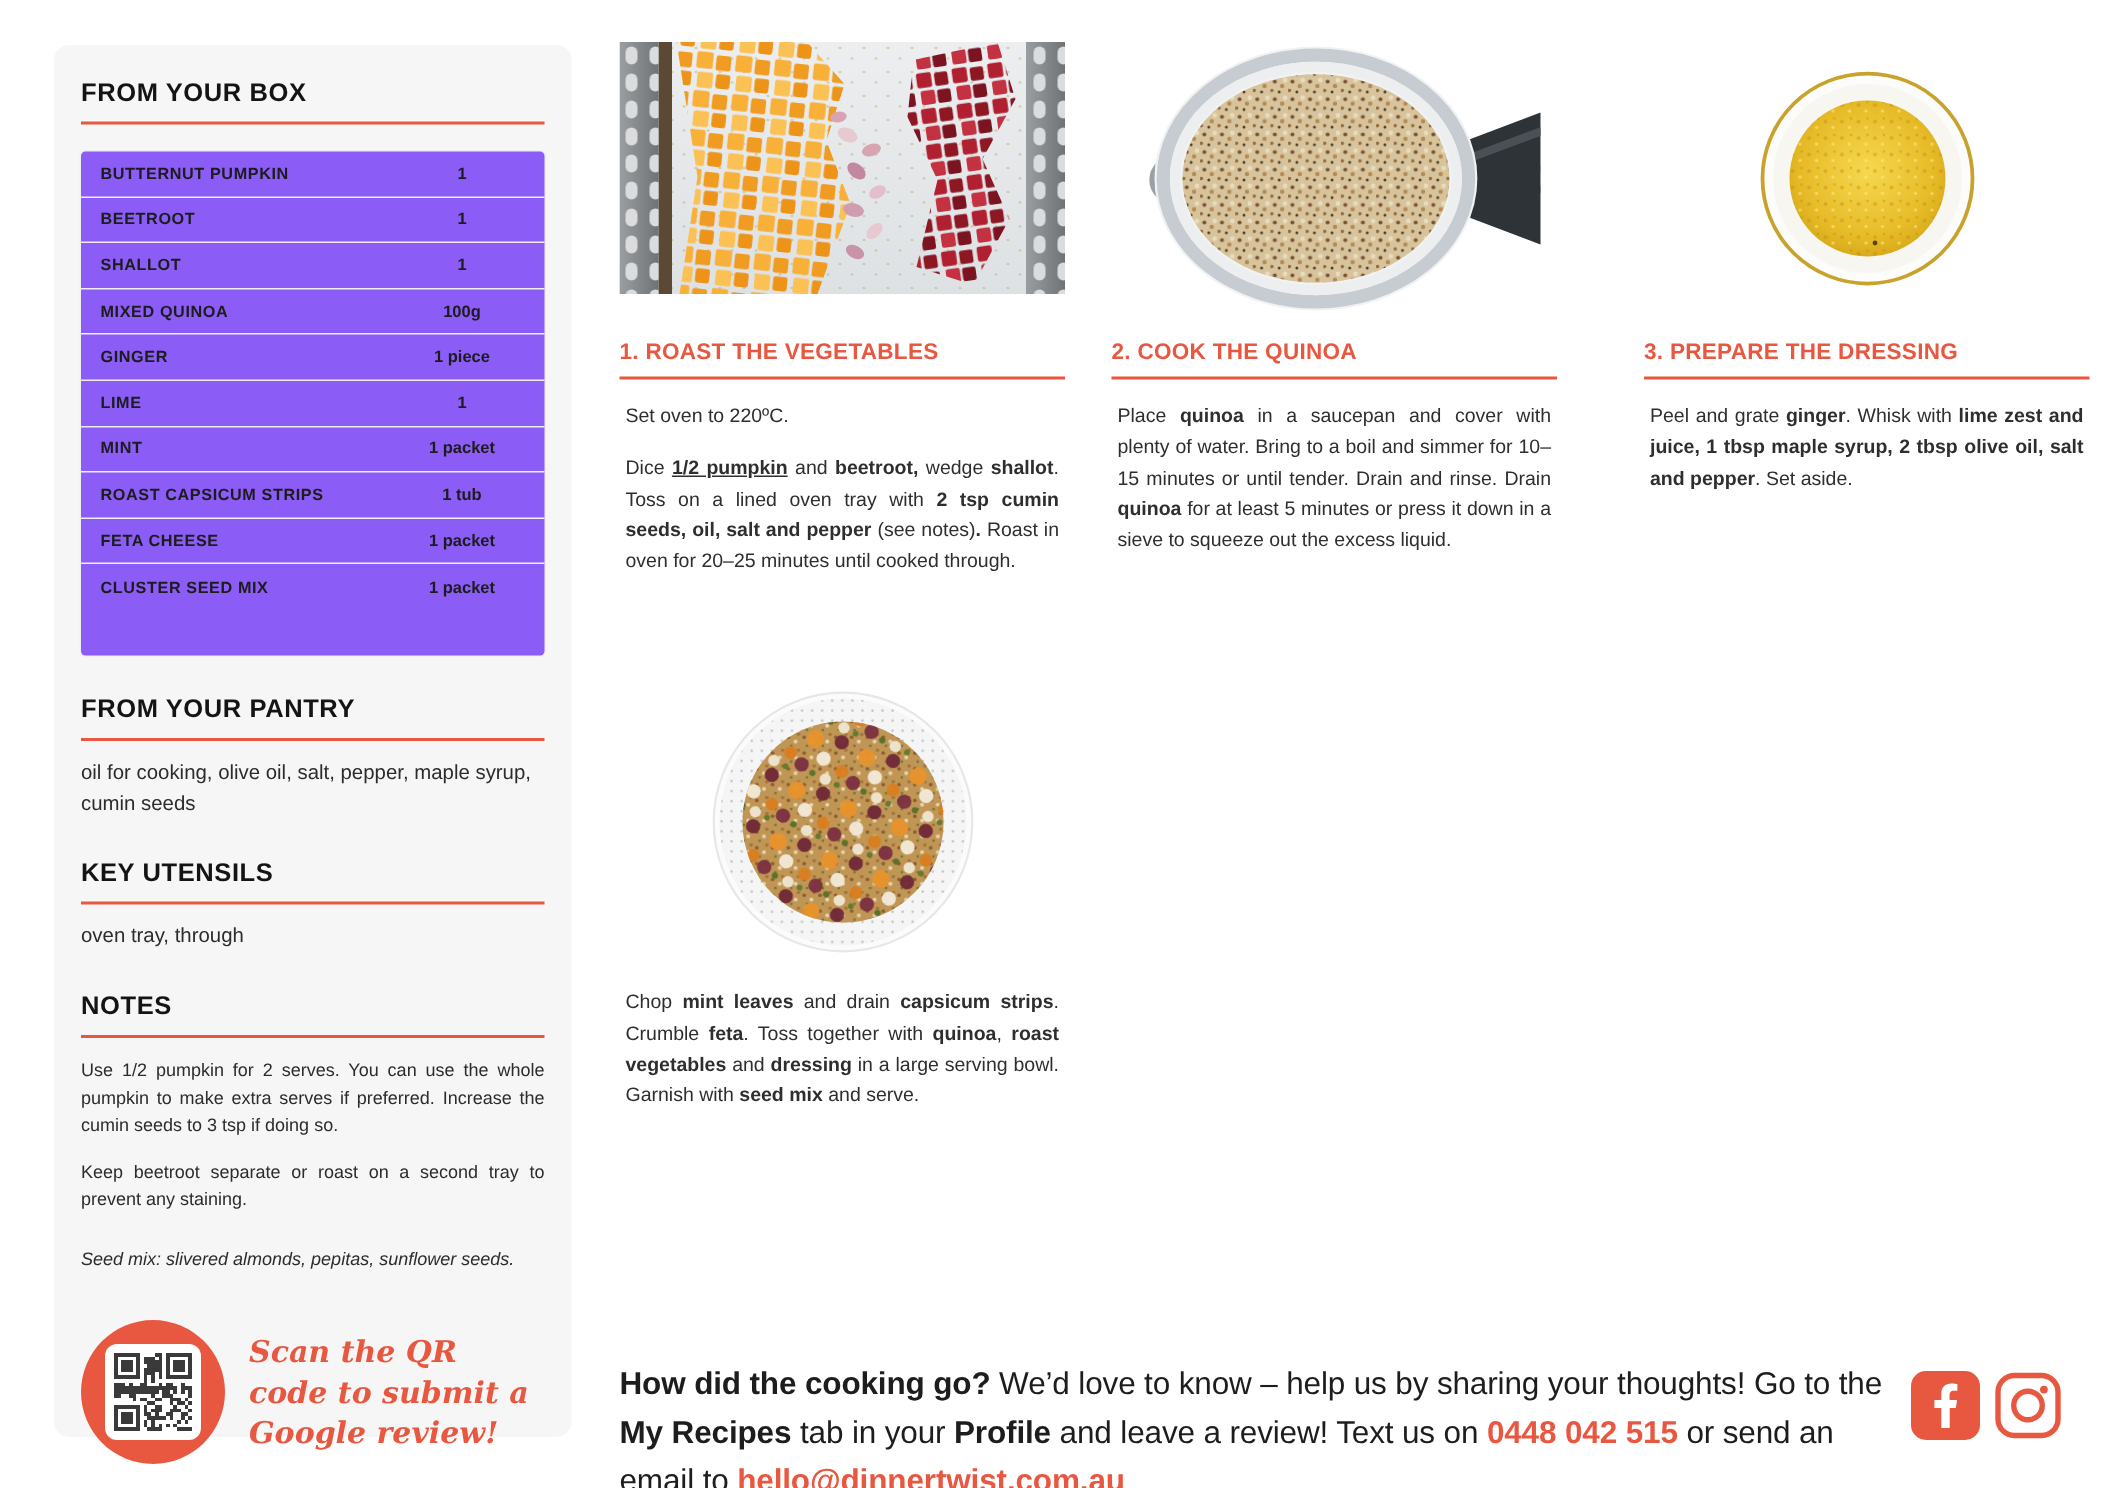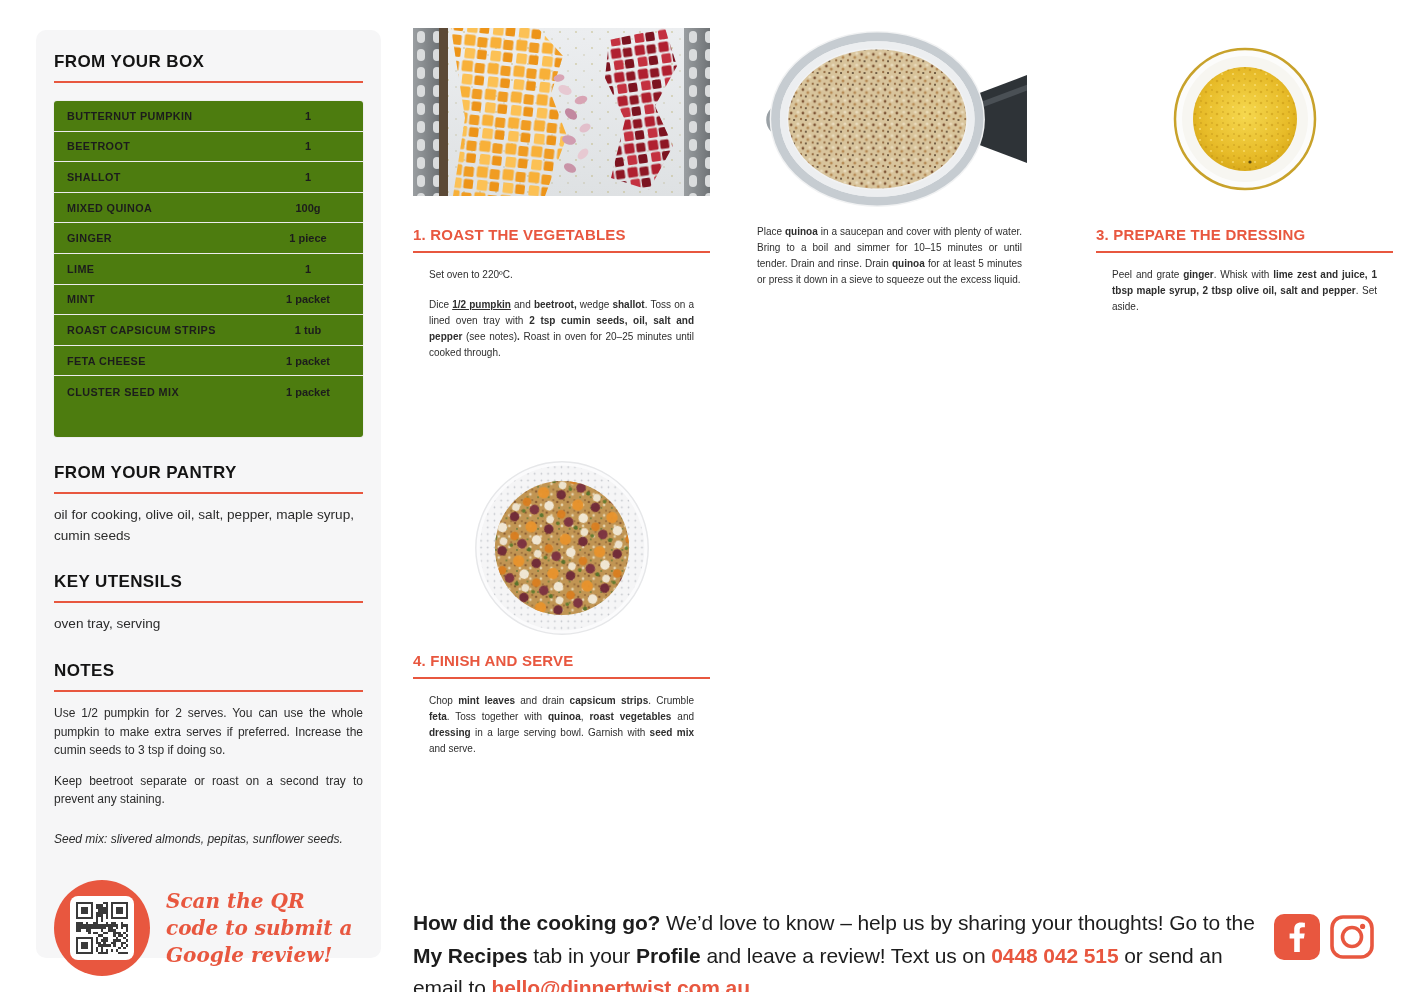--- a/index.html
+++ b/index.html
@@ -15,21 +15,21 @@
   
   .sidebar{
     position:absolute;left:36px;top:30px;width:345px;height:928px;
     background:#f6f6f7;border-radius:10px;padding:22px 18px;
   }
   .side-h{
     margin:0;font-size:17px;font-weight:700;color:#141414;letter-spacing:.4px;
     border-bottom:2px solid var(--accent);padding-bottom:9px;
   }
   .box-table{
-    margin-top:18px;background:#4d7c0f;border-radius:3px;padding-bottom:30px;
+    margin-top:18px;background:#8b5cf6;border-radius:3px;padding-bottom:30px;
     box-shadow:0 0 0 1px #efefef;
   }
   .ing-row{
     display:flex;align-items:center;justify-content:space-between;
     height:30.6px;padding:0 13px;border-bottom:1px solid #ededed;
   }
   .ing-row:last-child{border-bottom:none;}
   .ing-name{font-size:10.8px;font-weight:700;letter-spacing:.4px;color:#1c1c1c;}
   .ing-qty{font-size:11px;font-weight:700;color:#1c1c1c;width:84px;text-align:center;}
   .side-p{margin:11px 0 0;font-size:13.6px;line-height:1.52;color:#2c2c2c;}
@@ -54,21 +54,21 @@
   #step1{left:413px;} #step2{left:741px;} #step3{left:1096px;}
   #step4{left:413px;top:452px;}
   .photo-box{height:182px;display:flex;justify-content:center;align-items:flex-start;}
   #step4 .photo-box{height:192px;}
   .step h3{
     margin:16px 0 0;font-size:15px;font-weight:700;color:var(--accent);
     letter-spacing:.2px;border-bottom:2px solid var(--accent);padding-bottom:8px;
   }
   #step4 h3{margin-top:8px;}
   .ptext{margin-top:14px;}
-  .ptext p{margin:0 16px 14px;font-size:10px;line-height:1.6;text-align:justify;color:#2e2e2e;}
+  .ptext p{margin:0 4px 14px;font-size:13px;line-height:1.6;text-align:justify;color:#2e2e2e;}
   .ptext p:last-child{margin-bottom:0;}
 
   
   .footer{position:absolute;left:413px;top:907px;width:848px;}
   .footer p{margin:0;font-size:21px;line-height:1.55;color:#1d1d1d;letter-spacing:-.1px;}
   .social{position:absolute;left:1274px;top:914px;display:flex;gap:9px;}
   .social svg{display:block;}
 </style>
 </head>
 <body>
@@ -123,21 +123,21 @@
         </div>
     </section>
 
     <section class="sec">
       <h2 class="side-h">FROM YOUR PANTRY</h2>
       <p class="side-p">oil for cooking, olive oil, salt, pepper, maple syrup, cumin seeds</p>
     </section>
 
     <section class="sec">
       <h2 class="side-h">KEY UTENSILS</h2>
-      <p class="side-p">oven tray, serving</p>
+      <p class="side-p">oven tray, through</p>
     </section>
 
     <section class="sec">
       <h2 class="side-h">NOTES</h2>
       <p class="notes-p">Use 1/2 pumpkin for 2 serves. You can use the whole pumpkin to make extra serves if preferred. Increase the cumin seeds to 3 tsp if doing so.</p>
       <p class="notes-p">Keep beetroot separate or roast on a second tray to prevent any staining.</p>
       <p class="notes-p italic">Seed mix: slivered almonds, pepitas, sunflower seeds.</p>
     </section>
 
     <div class="qr-row">
@@ -382,20 +382,21 @@
         <rect x="150" y="84" width="130" height="5" fill="#b9bfc4"></rect>
         <rect x="150" y="98" width="130" height="5" fill="#8f969b"></rect>
         <polygon points="222,70 280,48 280,138 222,116" fill="#2e3337"></polygon>
         <polygon points="232,76 280,58 280,64 232,82" fill="#4a5055"></polygon>
         <ellipse cx="127" cy="93" rx="110" ry="90" fill="#f1f2f3"></ellipse>
         <ellipse cx="127" cy="93" rx="104" ry="84" fill="none" stroke="#c6ccd1" stroke-width="9"></ellipse>
         <ellipse cx="127" cy="93" rx="96" ry="76" fill="none" stroke="#eceef0" stroke-width="7"></ellipse>
         <ellipse cx="127" cy="93" rx="91" ry="71" fill="url(#quin)"></ellipse>
       </svg>
     </div>
+    <h3>2. COOK THE QUINOA</h3>
     <div class="ptext">
       <p><span>Place </span><span style="font-weight: 700;">quinoa</span><span> in a saucepan and cover with plenty of water. Bring to a boil and simmer for 10–15 minutes or until tender. Drain and rinse. Drain </span><span style="font-weight: 700;">quinoa</span><span> for at least 5 minutes or press it down in a sieve to squeeze out the excess liquid.</span></p>
     </div>
   </section>
 
   <section class="step" id="step3">
     <div class="photo-box" style="align-items:center;">
       <svg width="150" height="150" viewBox="0 0 150 150">
         <defs>
           <radialGradient id="oilG" cx="0.5" cy="0.45" r="0.65">
@@ -447,21 +448,20 @@
           </pattern>
         </defs>
         <circle cx="95" cy="95" r="90" fill="#fbfbfc" stroke="#e6e7e9" stroke-width="1.5"></circle>
         <circle cx="95" cy="95" r="86" fill="#f5f5f6"></circle>
         <circle cx="95" cy="95" r="86" fill="url(#rimdots)"></circle>
         <circle cx="95" cy="95" r="70" fill="#c19553"></circle>
         <circle cx="95" cy="95" r="70" fill="url(#quin2)"></circle>
         <circle cx="95" cy="95" r="70" fill="url(#chunks)" opacity="0.95"></circle>
       </svg>
     </div>
-    <h3>4. FINISH AND SERVE</h3>
     <div class="ptext">
       <p><span>Chop </span><span style="font-weight: 700;">mint leaves</span><span> and drain </span><span style="font-weight: 700;">capsicum strips</span><span>. Crumble </span><span style="font-weight: 700;">feta</span><span>. Toss together with </span><span style="font-weight: 700;">quinoa</span><span>, </span><span style="font-weight: 700;">roast vegetables</span><span> and </span><span style="font-weight: 700;">dressing</span><span> in a large serving bowl. Garnish with </span><span style="font-weight: 700;">seed mix</span><span> and serve.</span></p>
     </div>
   </section>
 
   <footer class="footer">
     <p><span style="font-weight: 700;">How did the cooking go?</span><span> We’d love to know – help us by sharing your thoughts! Go to the </span><span style="font-weight: 700;">My Recipes</span><span> tab in your </span><span style="font-weight: 700;">Profile</span><span> and leave a review! Text us on </span><span style="font-weight: 700; color: rgb(232, 87, 63);">0448 042 515</span><span> or send an email to </span><span style="font-weight: 700; color: rgb(232, 87, 63);">hello@dinnertwist.com.au</span></p>
   </footer>
 
   <div class="social">

